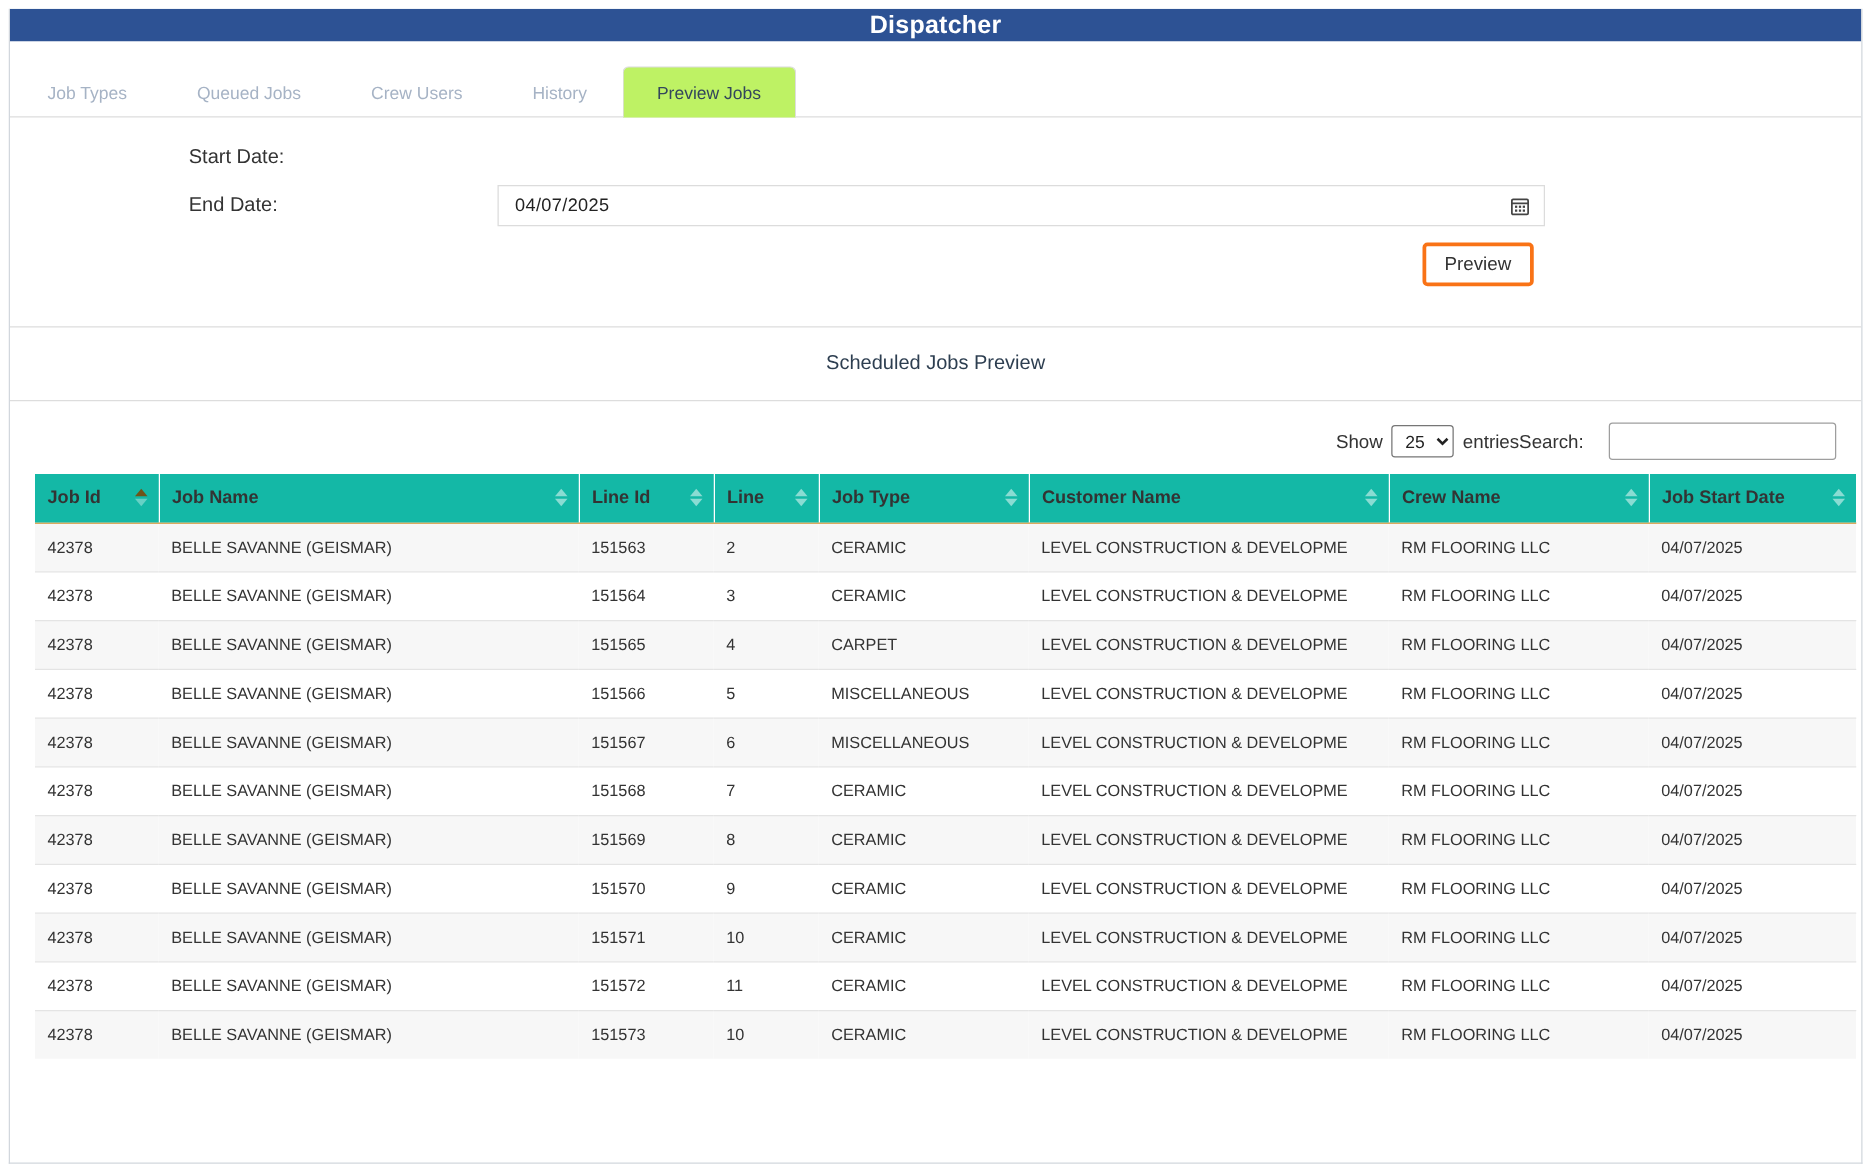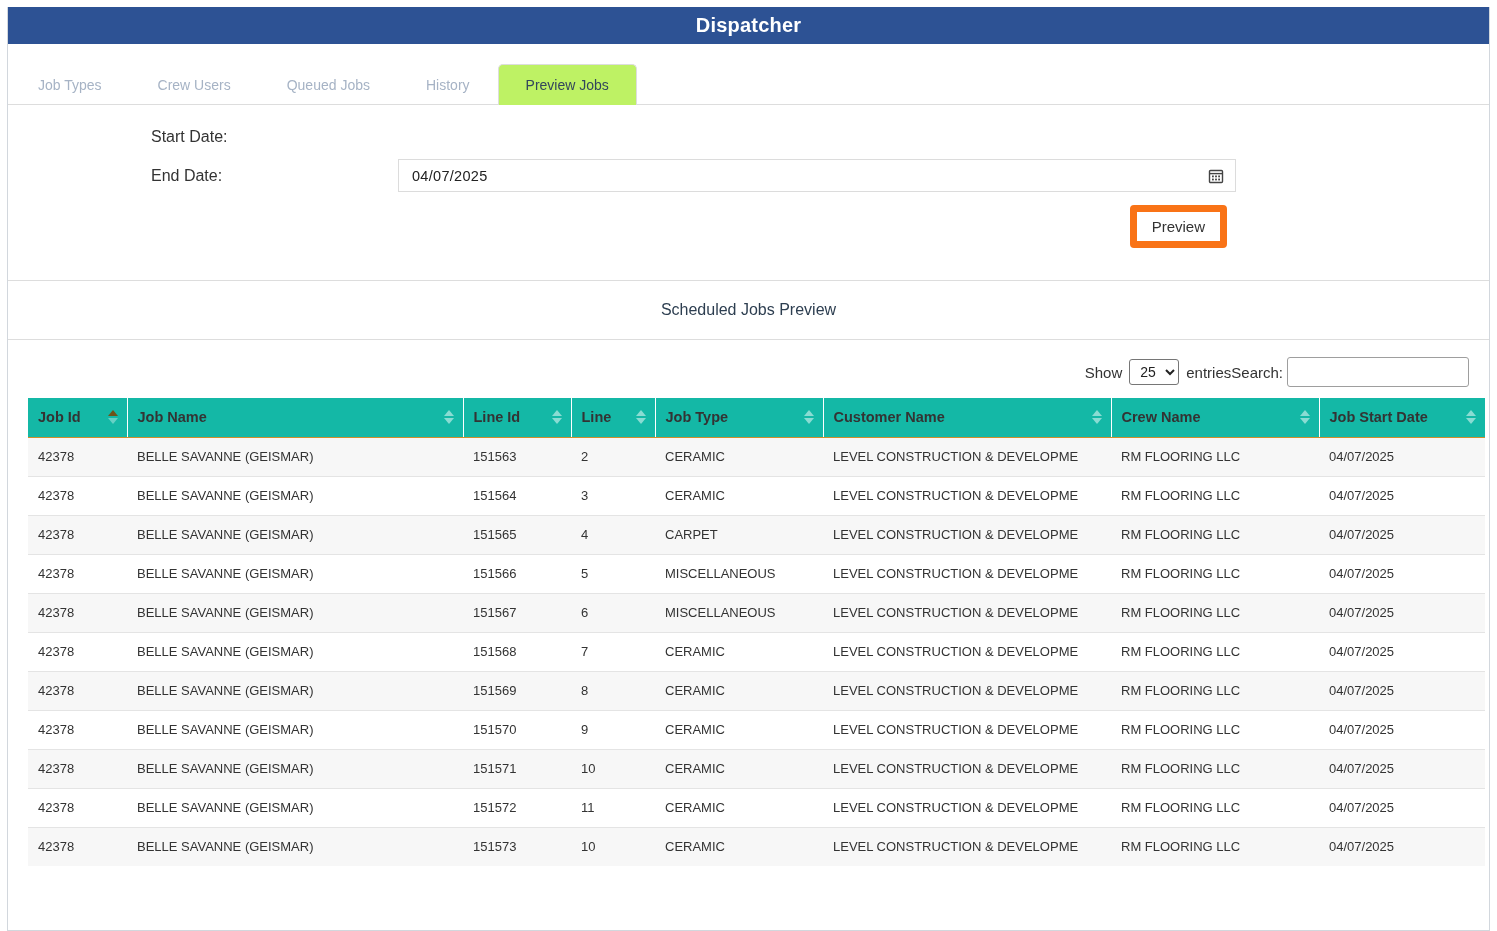--- a/index.html
+++ b/index.html
@@ -2,53 +2,53 @@
 <html><head>
 <meta charset="utf-8">
 <style>
   * { box-sizing: border-box; margin: 0; padding: 0; }
   html, body { width: 1497px; height: 931px; background: #fff; overflow: hidden;
     font-family: "Liberation Sans", "DejaVu Sans", sans-serif; }
   .page { position: absolute; top: 7px; left: 7px; width: 1483px; height: 924px;
     border: 1px solid #d2d7dd; border-top: none; background: #fff; overflow: hidden; }
 
   
-  .titlebar { height: 37px; background: #2d5294; display: flex; align-items: center; justify-content: center; }
+  .titlebar { height: 26px; background: #2d5294; display: flex; align-items: center; justify-content: center; }
   .titlebar h1 { color: #fff; font-size: 20px; font-weight: 700; letter-spacing: 0.2px; }
 
   
   .tabs { margin-top: 19px; display: flex; align-items: flex-end; border-bottom: 1px solid #ddd; padding-left: 2px; }
   .tab { font-size: 14px; color: #a6b3c5; padding: 12px 27px; cursor: pointer;
     border: 1px solid transparent; border-bottom: none; border-radius: 5px 5px 0 0;
     position: relative; top: 1px; background: transparent; }
   .tab.active { color: #33465c; background: #bef264; border-color: #ddd; }
 
   
   .form-heading { text-align: center; font-size: 15.5px; color: #333; margin-top: 18px; height: 21px; }
   .form-row { display: flex; align-items: center; margin: 13px 0 0 143px; }
   .form-row.first { margin-top: 23px; }
   .form-label { width: 247px; font-size: 16px; color: #333; }
   .date-input { width: 838px; height: 33px; border: 1px solid #dcdcdc; background: #fff;
     display: flex; align-items: center; justify-content: space-between; padding: 0 11px 0 13px; }
   .date-text { font-size: 14.5px; color: #222; letter-spacing: 0.3px; }
   .cal-icon { width: 16px; height: 16px; display: inline-block; }
   .btn-row { display: flex; justify-content: flex-end; margin: 13px 262px 32px 0; }
-  .btn { background: #fff; border: 7px solid #f97316; border-radius: 4px; padding: 6px 15px;
+  .btn { background: #fff; border: 3px solid #f97316; border-radius: 4px; padding: 6px 15px;
     font-size: 15px; color: #333; cursor: pointer; font-family: inherit; }
 
   
   .section-head { border-top: 1px solid #ddd; border-bottom: 1px solid #ddd; height: 60px;
     display: flex; align-items: center; justify-content: center; }
   .section-head h2 { font-size: 16px; font-weight: 400; color: #2d3e50; }
 
   .controls { display: flex; justify-content: flex-end; align-items: center; padding: 17px 20px 0 20px; }
   .length-ctl { font-size: 15px; color: #333; display: flex; align-items: center; gap: 7px; }
   .length-ctl select { font-family: inherit; font-size: 14px; color: #222; padding: 3px 6px;
     border: 1px solid #767676; border-radius: 3px; background: #fff; }
-  .search-ctl { font-size: 15px; color: #333; display: flex; align-items: center; gap: 4px; }
+  .search-ctl { font-size: 15px; color: #333; display: flex; align-items: center; gap: 20px; }
   .search-ctl input { width: 182px; height: 30px; border: 1px solid #9e9e9e; border-radius: 3px;
     padding: 0 8px; font-family: inherit; font-size: 14px; }
 
   
   table.jobs { width: 1457px; margin: 11px 20px 0 20px; border-collapse: collapse; table-layout: fixed; }
   table.jobs col:nth-child(1){width:99px} table.jobs col:nth-child(2){width:336px}
   table.jobs col:nth-child(3){width:108px} table.jobs col:nth-child(4){width:84px}
   table.jobs col:nth-child(5){width:168px} table.jobs col:nth-child(6){width:288px}
   table.jobs col:nth-child(7){width:208px} table.jobs col:nth-child(8){width:166px}
   table.jobs thead th { background: #14b8a6; color: #333; font-size: 14.5px; font-weight: 600;
@@ -72,22 +72,22 @@
 <body>
 
 <div class="page">
 
   <div class="titlebar">
     <h1>Dispatcher</h1>
   </div>
 
   <div class="tabs">
       <div class="tab">Job Types</div>
+      <div class="tab">Queued Jobs</div>
       <div class="tab">Crew Users</div>
-      <div class="tab">Queued Jobs</div>
       <div class="tab">History</div>
       <div class="tab active">Preview Jobs</div>
     </div>
 
 
   <div class="form-row first">
     <div class="form-label">Start Date:</div>
   </div>
 
   <div class="form-row">

